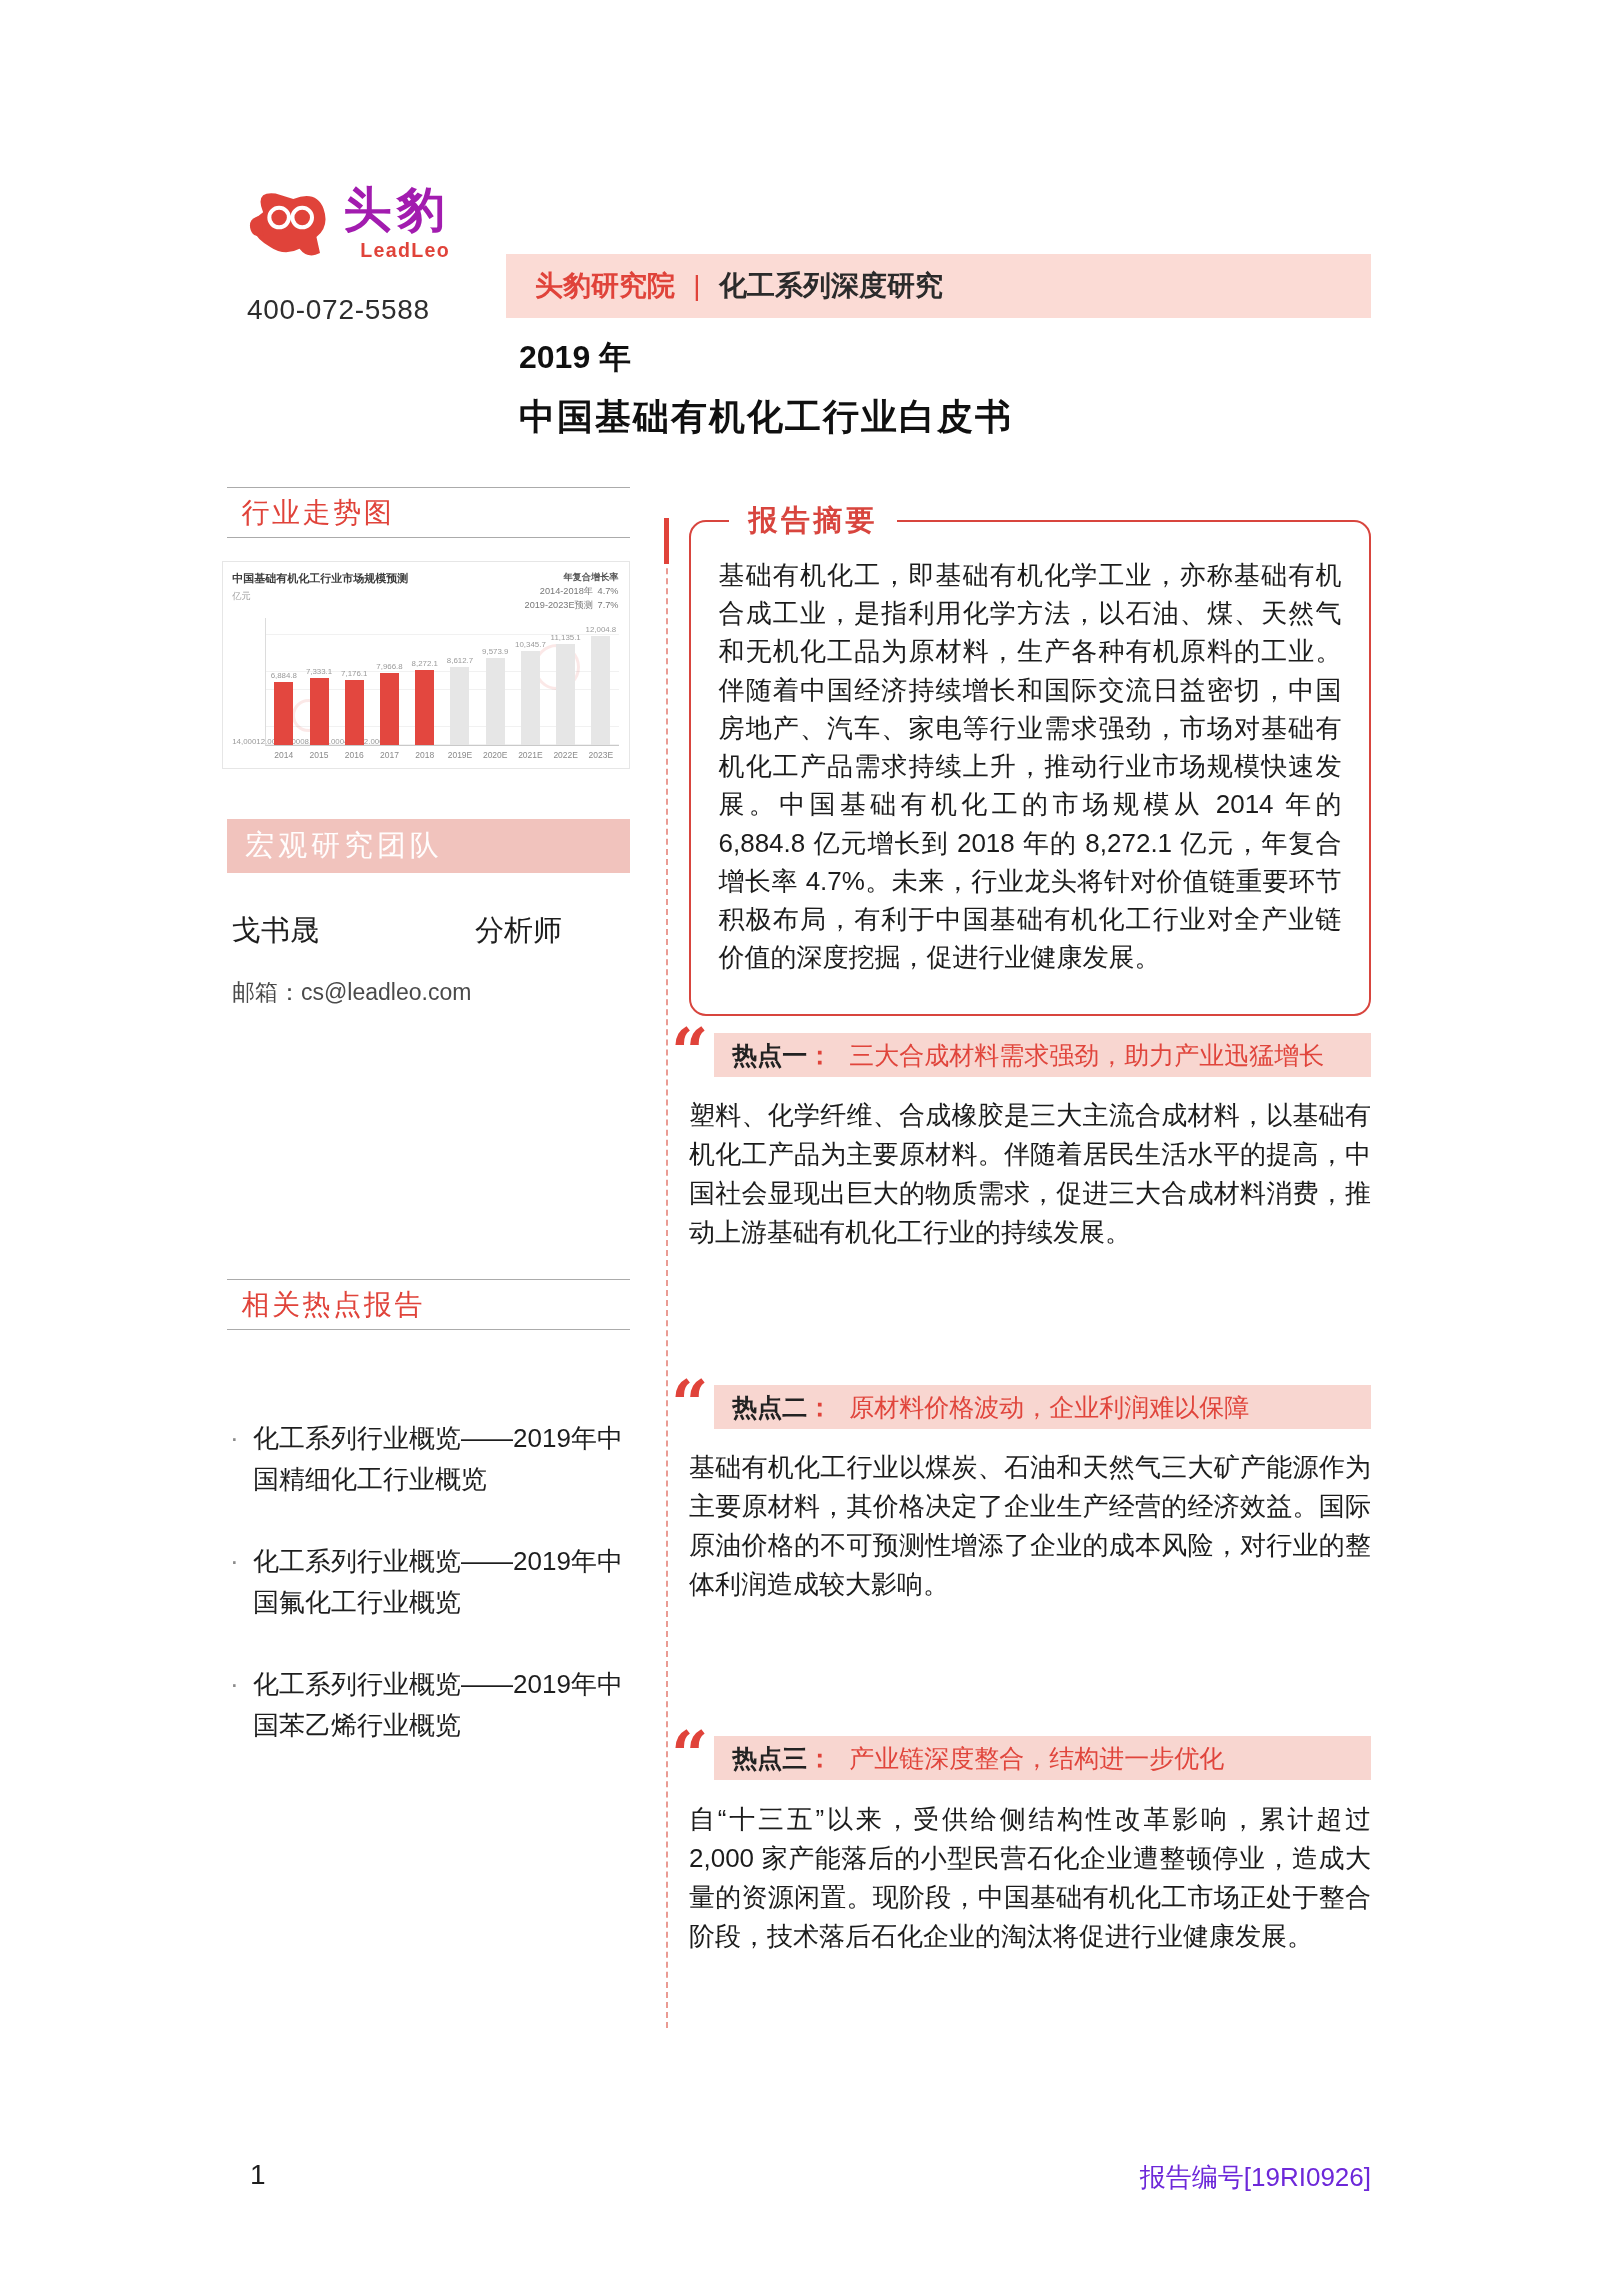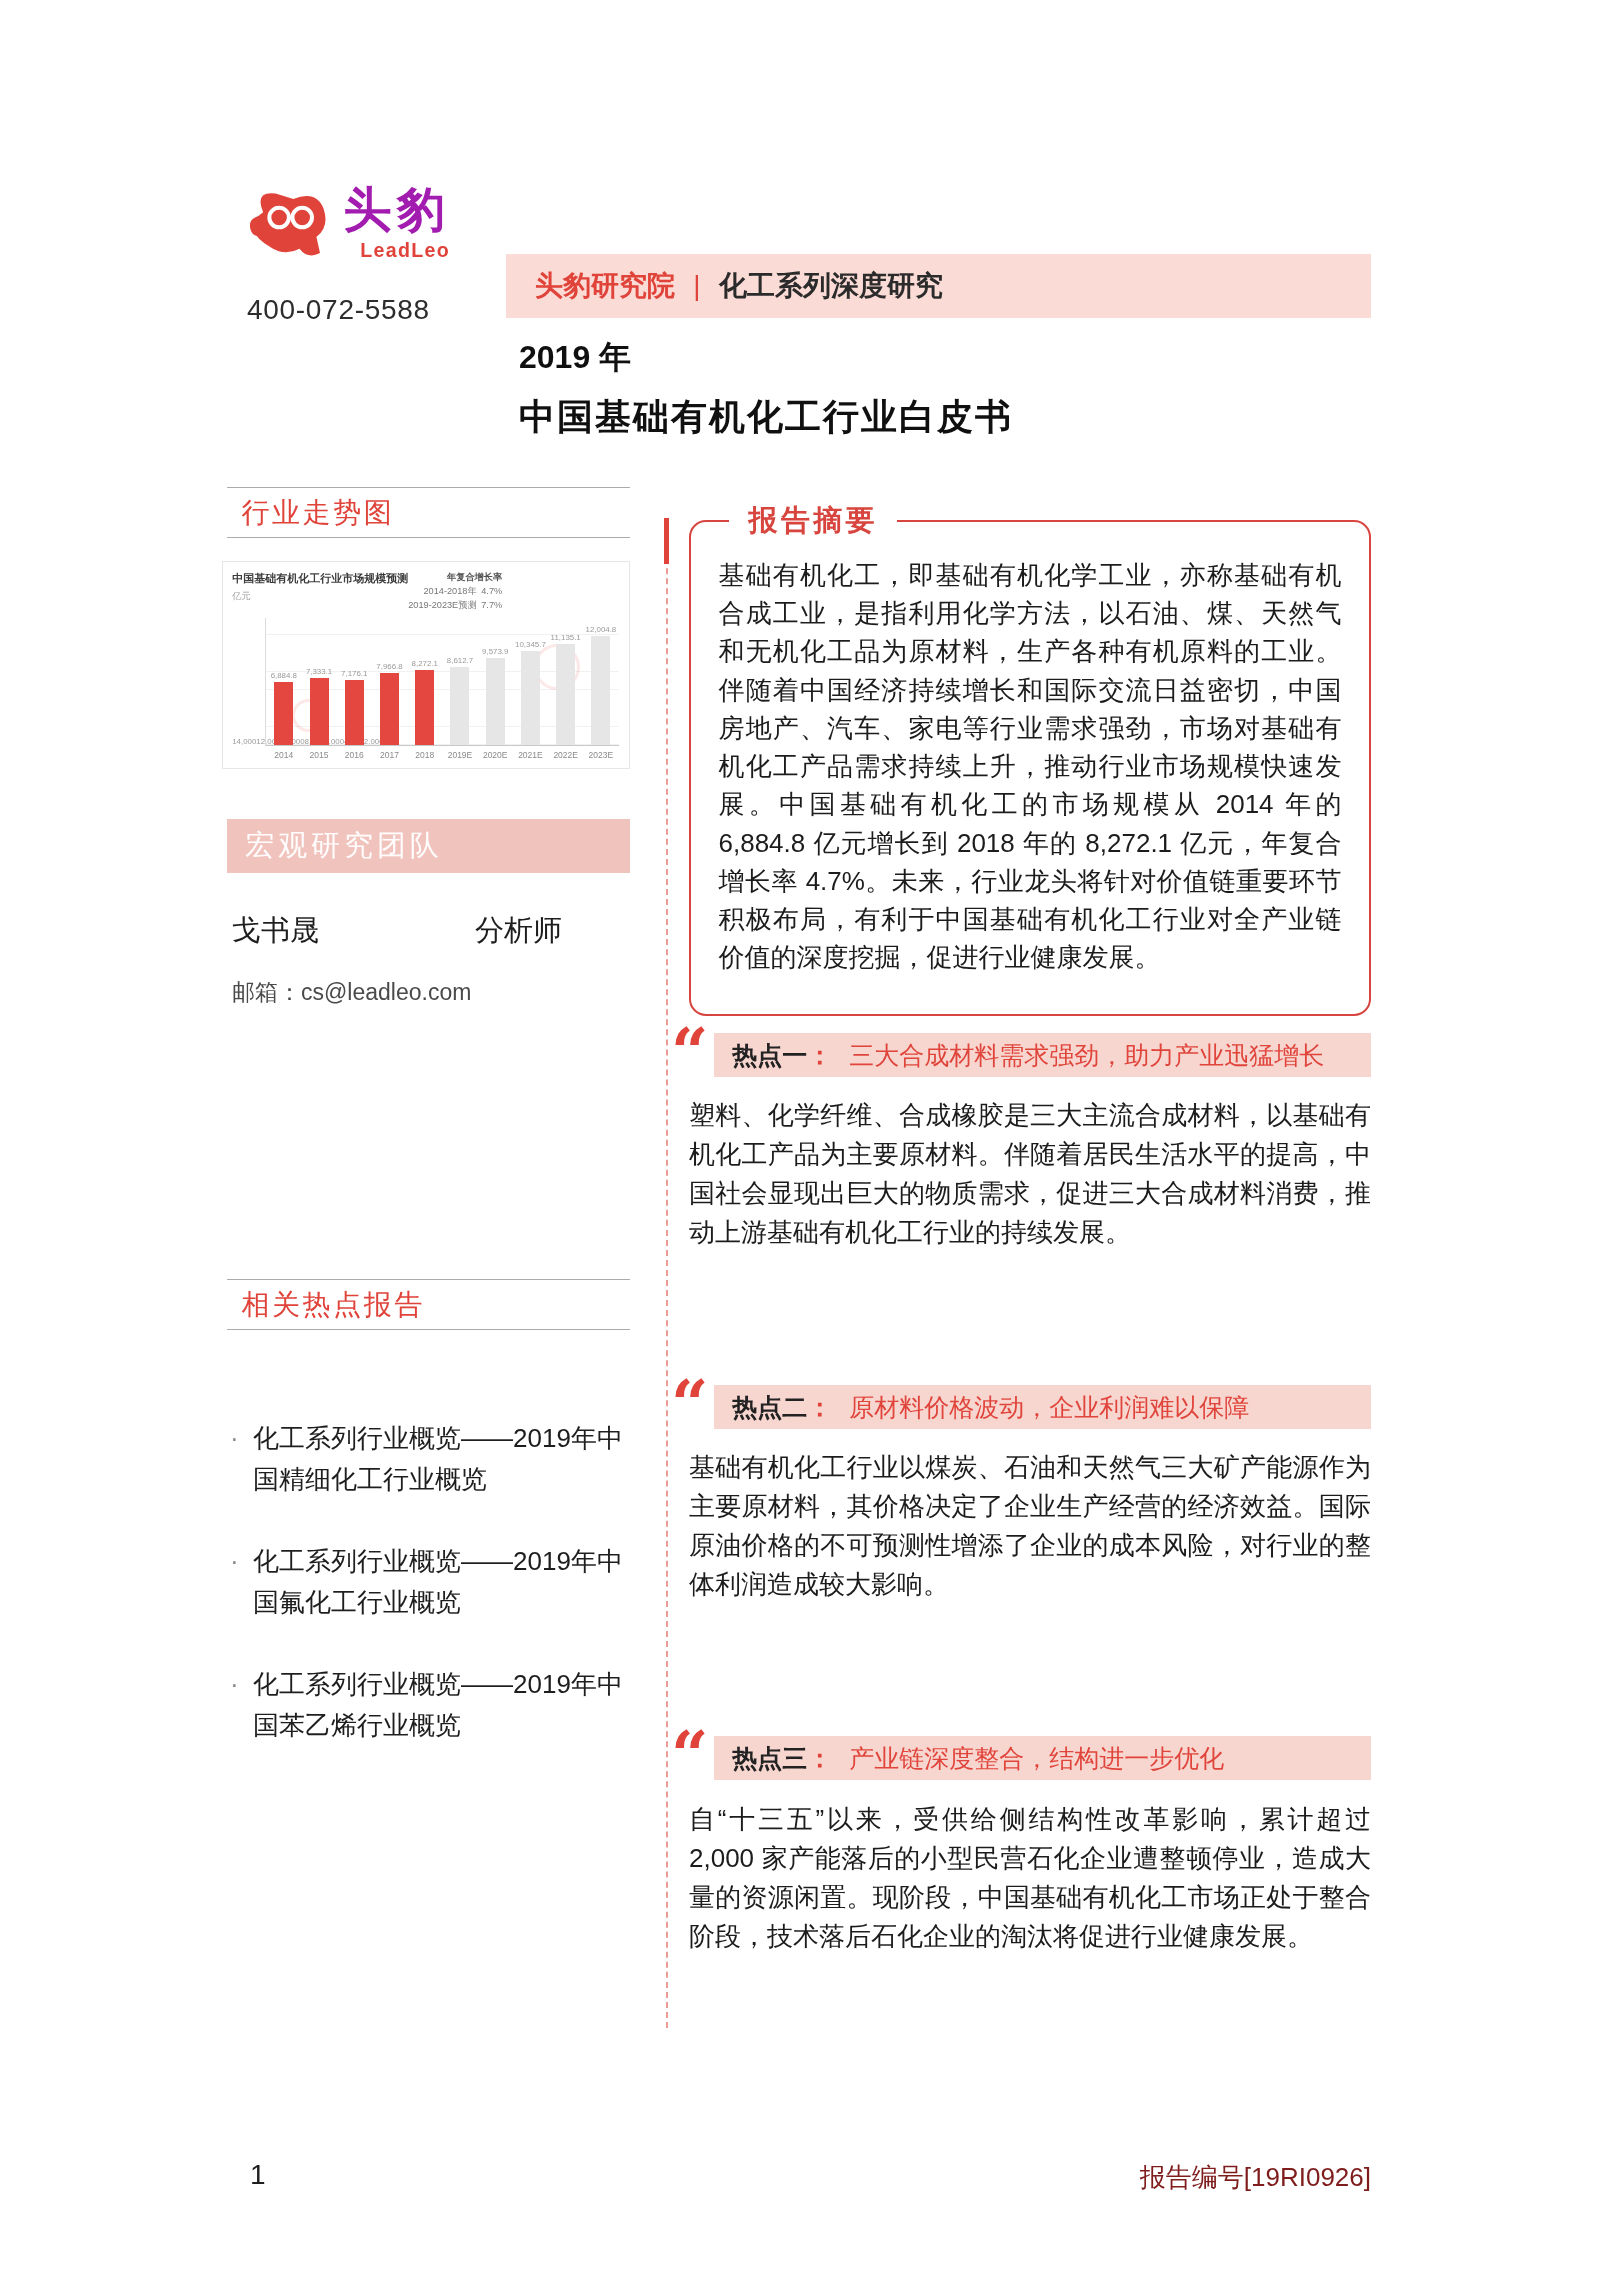--- a/index.html
+++ b/index.html
@@ -22,21 +22,21 @@
   .banner .series{color:#2b2b2b}
   .title-year{left:519px;top:336px;font-size:32px;font-weight:bold;color:#101010}
   .title-main{left:519px;top:393px;font-size:36px;font-weight:bold;color:#101010;letter-spacing:2px}
 
   
   .sec-header{left:227px;width:403px;height:51px;border-top:1.3px solid #ababab;border-bottom:1.3px solid #ababab;display:flex;align-items:center;padding-left:14.4px;font-size:28px;color:#e0433a;letter-spacing:2.6px;background:#fff}
   #trend-header{top:487px}
   #related-header{top:1279px}
 
   .chart-box{left:222px;top:561px;width:408px;height:208px;border:1.3px solid #e6e6e6;padding:9.2px 10.5px 23.6px 9.2px;background:#fff}
-  .chart-header{display:flex;justify-content:flex-start;align-items:flex-start}
+  .chart-header{display:flex;justify-content:space-between;align-items:flex-start}
   .chart-title{font-size:11px;font-weight:bold;color:#3c3c3c;line-height:1.3;max-width:216px}
   .chart-unit{font-size:9.2px;color:#9a9a9a;margin-top:4.6px}
   .chart-cagr{text-align:right;font-size:9.2px;color:#777;line-height:1.5;white-space:nowrap}
   .chart-cagr .hdr{font-weight:bold;color:#555}
   .chart-body{display:flex;margin-top:5.2px}
   .y-axis{width:33px;height:128px;display:flex;flex-direction:row;justify-content:space-between;align-items:flex-end;font-size:7.9px;color:#9a9a9a;padding-right:4.6px;line-height:1}
   .chart-plot{flex:1;height:128px;display:flex;align-items:flex-end;border-left:0.7px solid #dcdcdc;border-bottom:0.7px solid #c9c9c9;background-image:repeating-linear-gradient(to top,#f1f1f1 0 0.7px,transparent 0.7px 18.3px);position:relative}
   .bar-slot{flex:1;height:100%;display:flex;flex-direction:column;align-items:center;justify-content:flex-end;position:relative}
   .bar-label{font-size:7.9px;color:#9a9a9a;white-space:nowrap;margin-bottom:2px}
   .bar{width:54%}
@@ -63,21 +63,21 @@
 
   .hotspot-quote{position:absolute;font-family:"DejaVu Serif","Liberation Serif",serif;font-size:65px;line-height:30px;font-weight:bold;color:#e0433a}
   .hotspot-banner{position:absolute;left:714px;width:657px;height:44px;background:#f8d6d0;display:flex;align-items:center;padding-left:18.3px;font-size:25px;white-space:nowrap}
   .hotspot-label{font-weight:bold;color:#222}
   .hotspot-colon{color:#e0433a;font-weight:bold}
   .hotspot-title{color:#e0453c;margin-left:17px}
   .hotspot-body{position:absolute;left:689px;width:682px;font-size:26px;line-height:1.5;text-align:justify;color:#1c1c1c}
 
   
   .page-num{left:250px;top:2159px;font-size:28px;color:#1e1e1e}
-  .report-id{left:689px;top:2160px;width:682px;text-align:right;font-size:26px;color:#7f1d1d}
+  .report-id{left:689px;top:2160px;width:682px;text-align:right;font-size:26px;color:#6d28d9}
 </style>
 </head>
 <body>
 
 <div class="page">
 
   <div class="abs logo">
     <span>
       <svg viewBox="0 0 100 90" aria-hidden="true">
         <path d="M22 34 Q12 10 36 13 L56 19 Q82 9 90 30 Q97 50 82 62 L86 80 Q72 87 63 75 Q46 84 30 73 Q6 60 12 42 Z" fill="#e0433a"></path>

